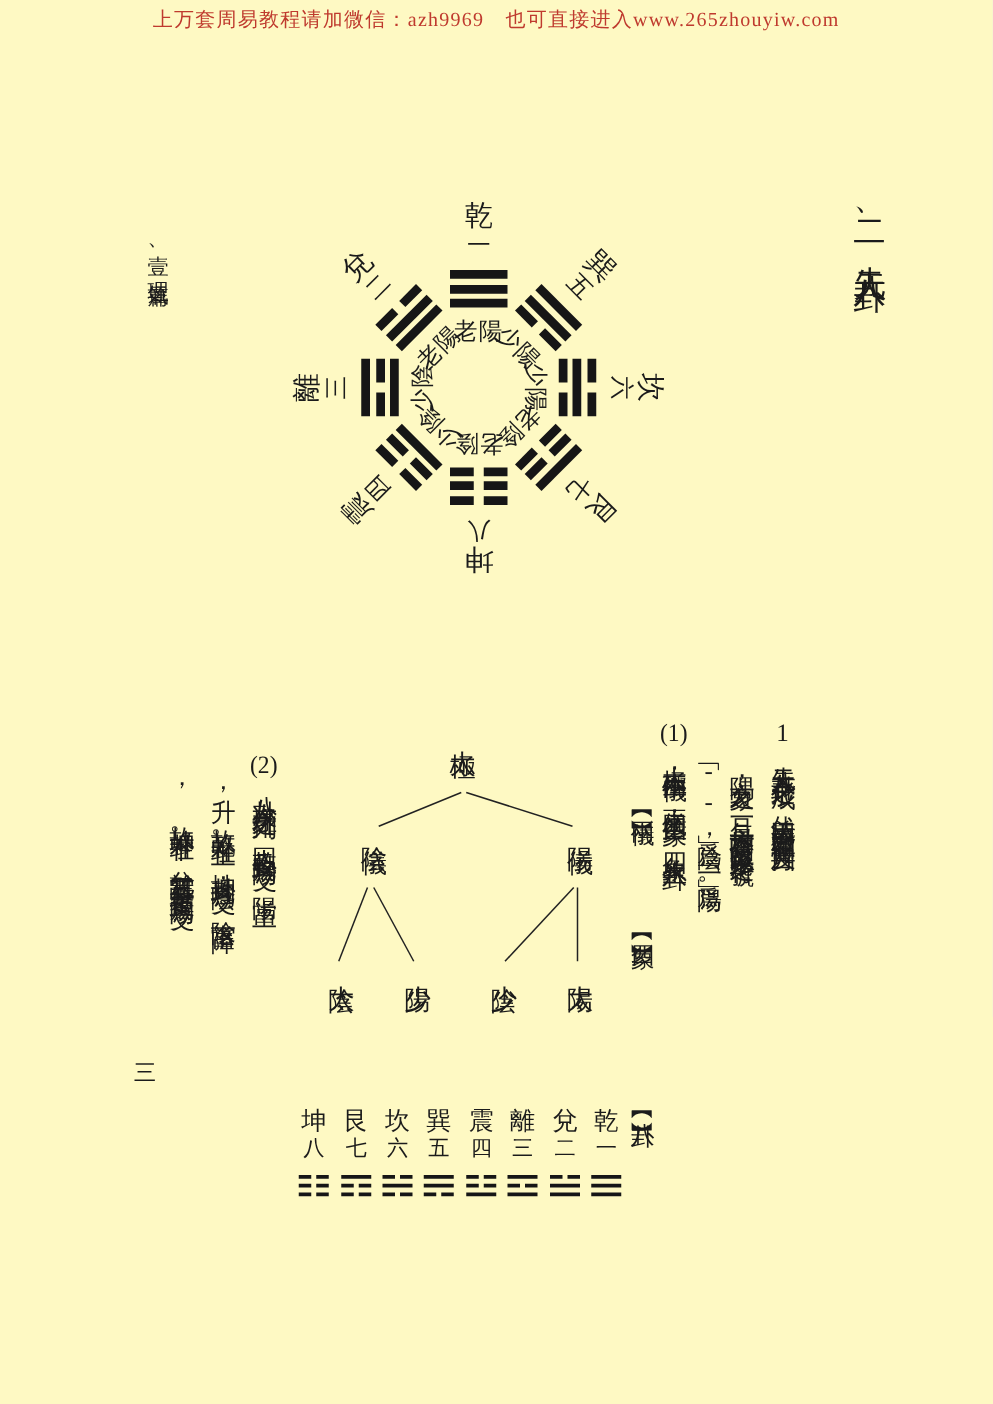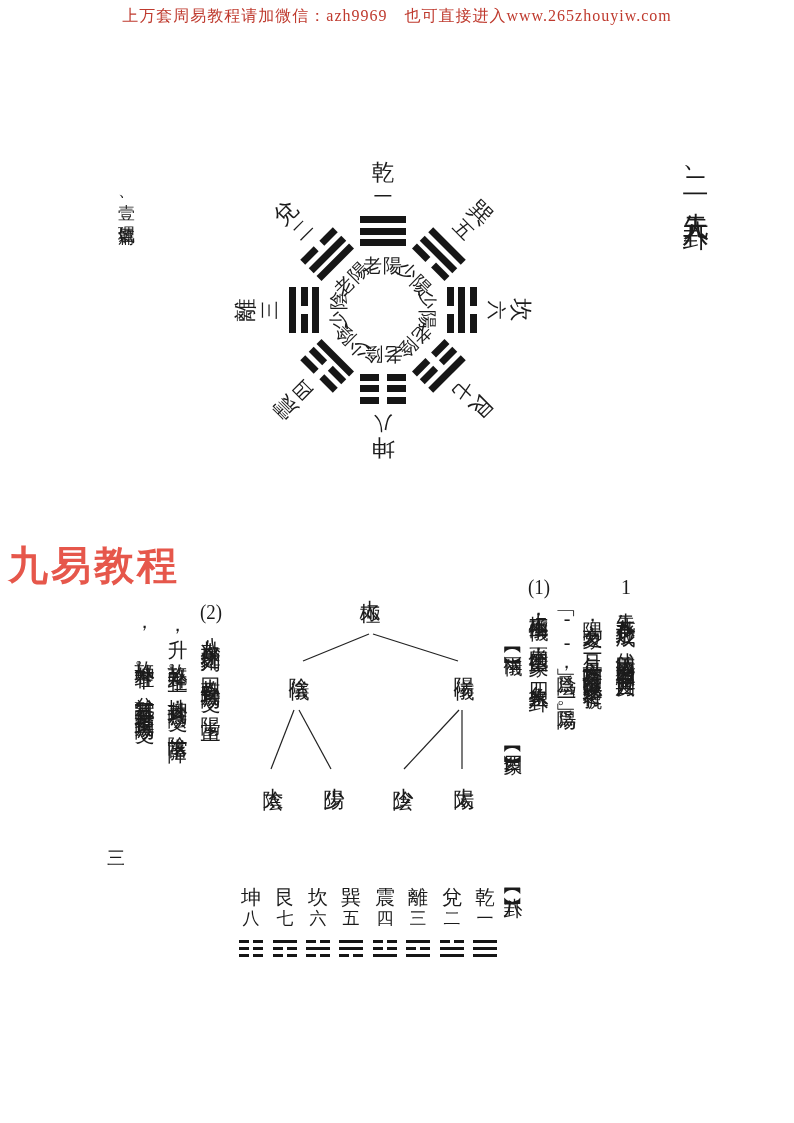--- a/index.html
+++ b/index.html
@@ -1,17 +1,17 @@
 <!DOCTYPE html>
 <html><head>
 <meta charset="utf-8">
 <style>
   html,body{margin:0;padding:0;}
   body{background:#e9e9e9;}
-  #page{position:relative;width:794px;height:1123px;background:#ffffff;overflow:hidden;
+  #page{position:relative;width:794px;height:1123px;background:#fef9c3;overflow:hidden;
         font-family:"Liberation Serif","DejaVu Serif",serif;color:#1b1b1b;margin:0 auto;}
 
   
   .header{position:absolute;top:6px;left:0;right:0;text-align:center;
           font-size:16px;letter-spacing:1px;color:#bf3a2e;white-space:pre;}
 
   
   .v{writing-mode:vertical-rl;}
 
   .section-title{position:absolute;left:678px;top:158px;font-size:26px;letter-spacing:4px;}
@@ -206,21 +206,20 @@
           </div>
           <div class="yao broken">
             <i></i>
             <i></i>
           </div>
         </div>
       <div class="bg-label">老陰</div>
     </div>
   </div>
 
-  <div class="watermark">九易教程</div>
 
   <svg class="lines" width="794" height="1123">
     <g stroke="#222" stroke-width="1.2">
       <line x1="369" y1="634" x2="303" y2="661"></line>
       <line x1="373" y1="634" x2="458" y2="661"></line>
       <line x1="294" y1="710" x2="271" y2="769"></line>
       <line x1="299" y1="710" x2="331" y2="769"></line>
       <line x1="459" y1="710" x2="404" y2="769"></line>
       <line x1="462" y1="710" x2="462" y2="769"></line>
     </g>

